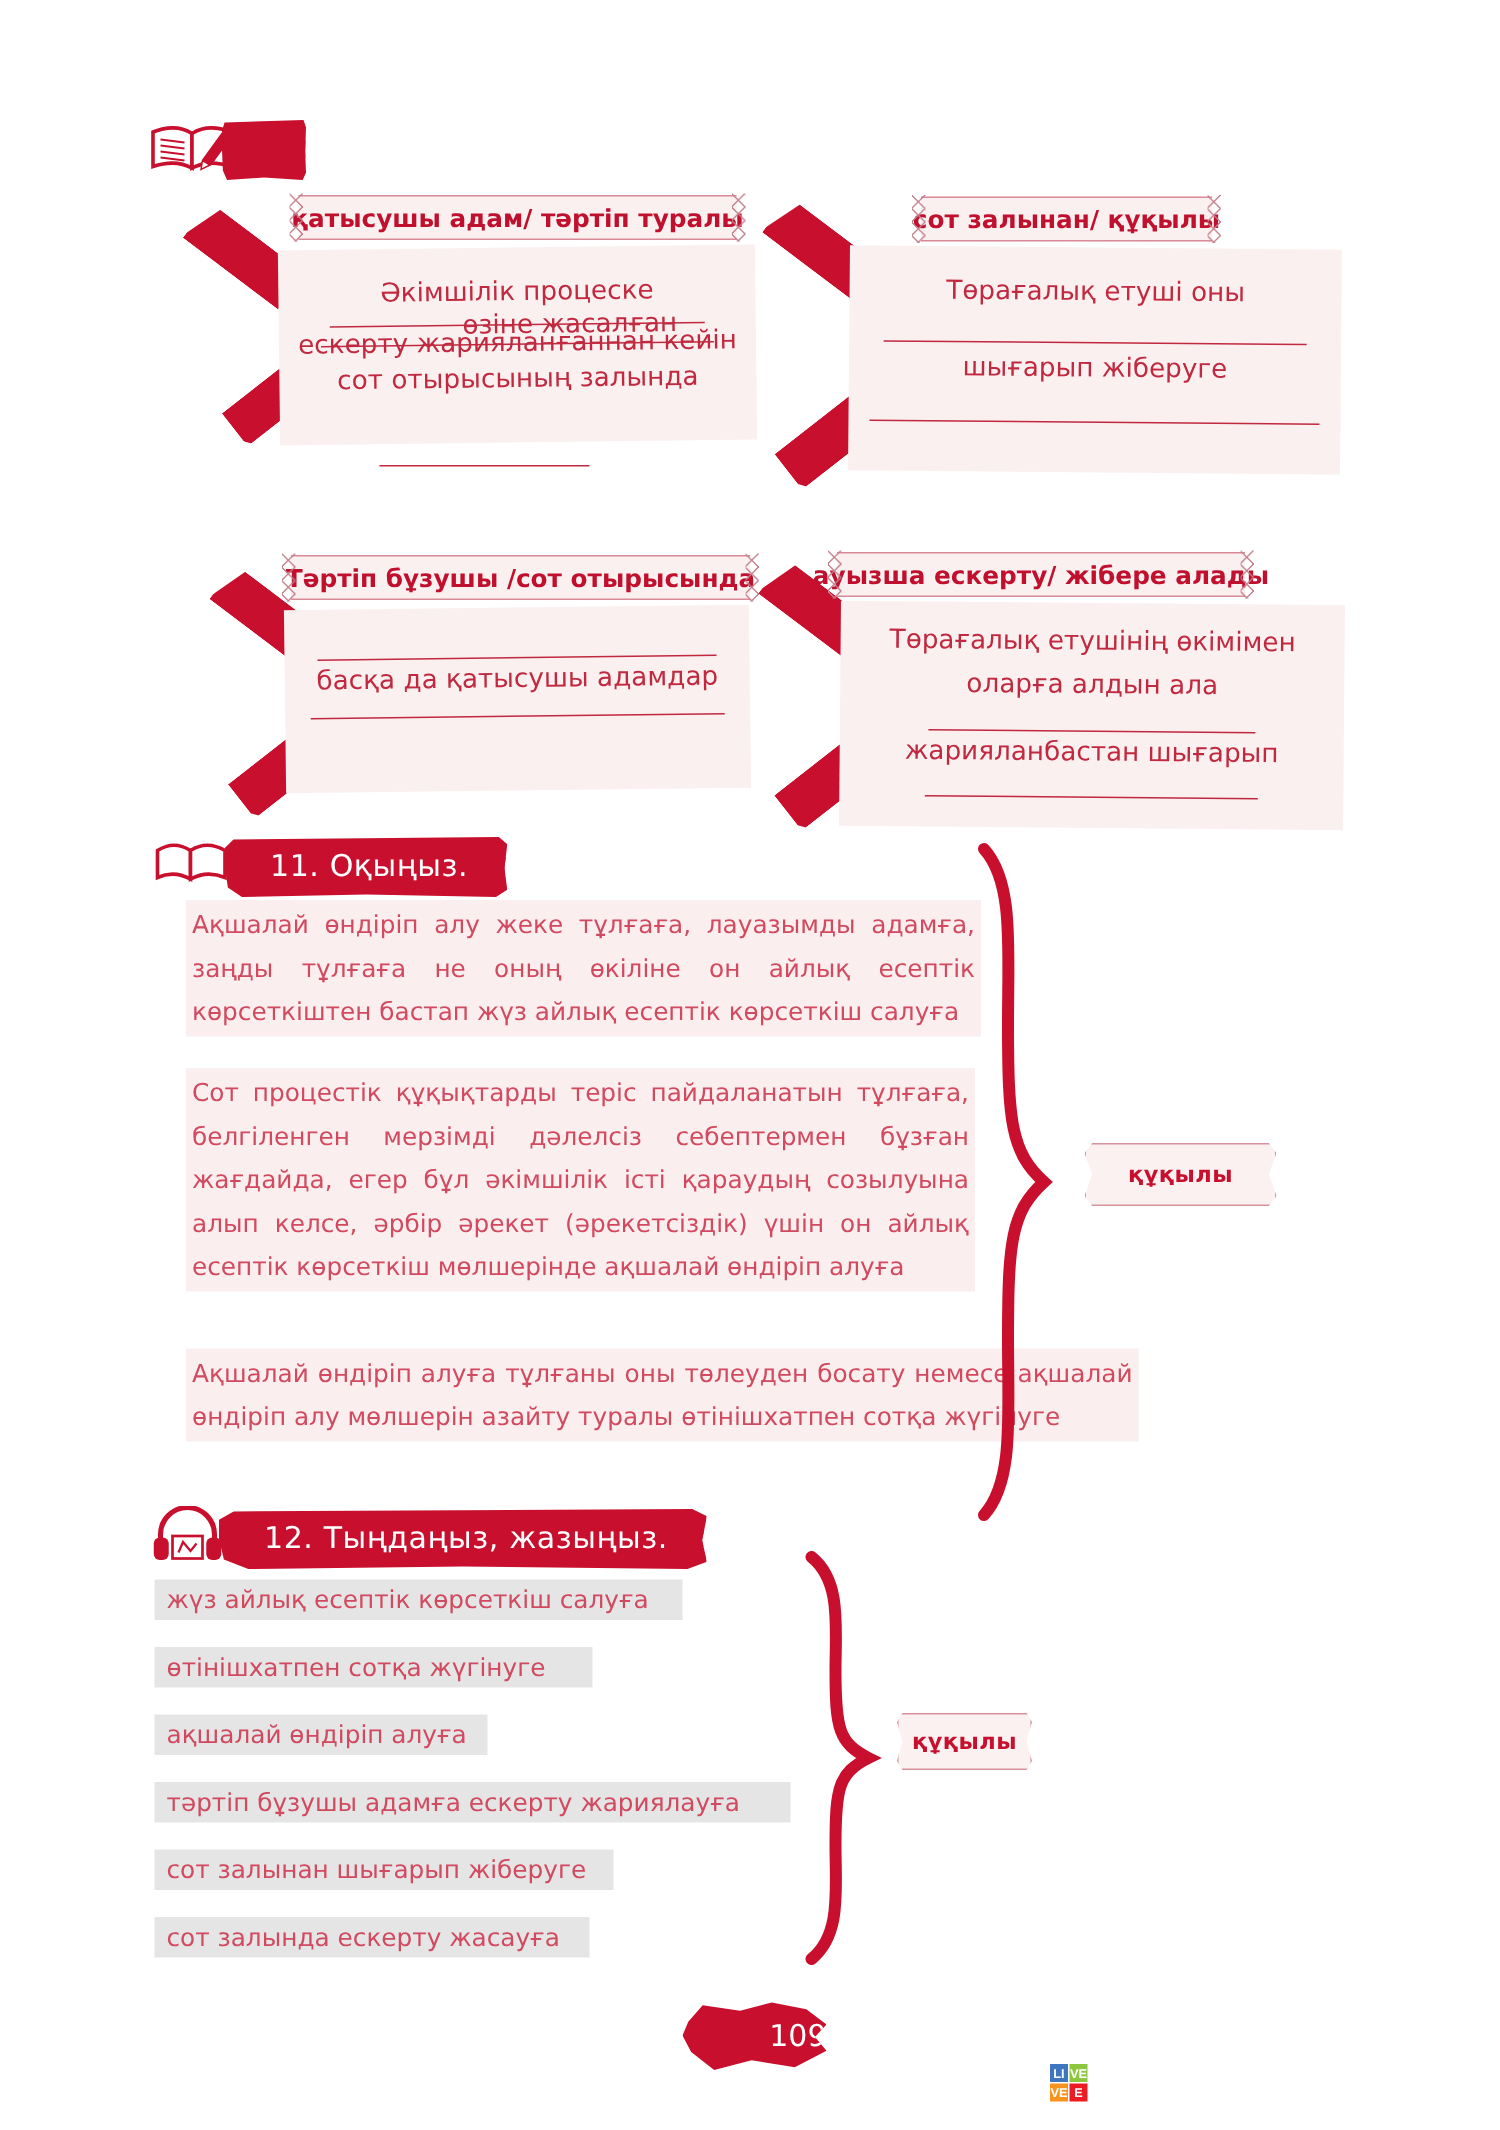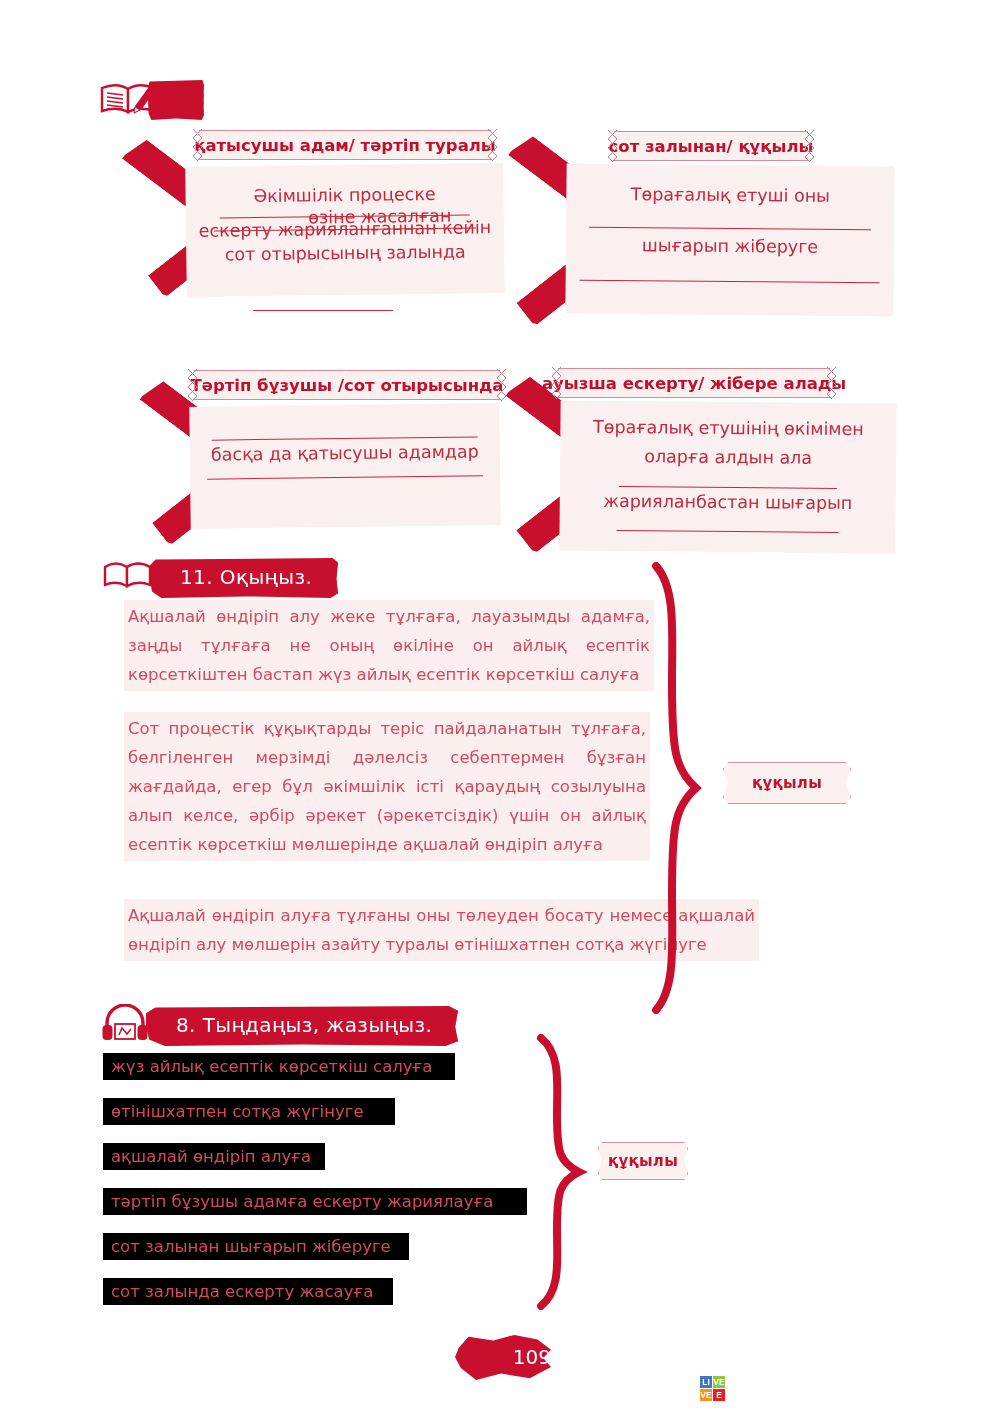--- a/index.html
+++ b/index.html
@@ -139,21 +139,21 @@
     padding: 2px 4px;
     margin-left: 20px;
   }
   .para.nojust { text-align: left; }
 
   
   .listrow {
     position: absolute;
     color: #d14a5f;
     font-size: 16.5px;
-    background: #000000;
+    background: #e5e5e5;
     white-space: nowrap;
     padding: 4px 10px 4px 8px;
     box-sizing: border-box;
   }
 
   
   .page-blob {
     position: absolute;
     background: #c8102e;
     color: #ffffff;
@@ -310,21 +310,21 @@
   <svg width="50" height="36" viewBox="0 0 50 36">
     <path d="M7 26 V19 A18 18 0 0 1 43 19 V26" fill="none" stroke="#c8102e" stroke-width="3.4"></path>
     <rect x="2.5" y="21" width="10" height="15" rx="4" fill="#c8102e"></rect>
     <rect x="37.5" y="21" width="10" height="15" rx="4" fill="#c8102e"></rect>
     <rect x="15" y="20" width="20" height="15" fill="#ffffff" stroke="#c8102e" stroke-width="1.8"></rect>
     <path d="M19 31 L22 24 L27 30 L31 25" fill="none" stroke="#c8102e" stroke-width="1.5"></path>
   </svg>
 </div>
 
 <div class="ribbon" style="left:146px; top:1006px; height:32px;">
-  <span class="ribbon-text">8.  Тыңдаңыз, жазыңыз.</span>
+  <span class="ribbon-text">12.  Тыңдаңыз, жазыңыз.</span>
   <span class="ribbon-tail"></span>
 </div>
 
 <div class="listrow" style="left:103px; top:1053px; width:352px;">жүз айлық есептік көрсеткіш салуға</div>
 <div class="listrow" style="left:103px; top:1098px; width:292px;">өтінішхатпен сотқа жүгінуге</div>
 <div class="listrow" style="left:103px; top:1143px; width:222px;">ақшалай өндіріп алуға</div>
 <div class="listrow" style="left:103px; top:1188px; width:424px;">тәртіп бұзушы адамға ескерту жариялауға</div>
 <div class="listrow" style="left:103px; top:1233px; width:306px;">сот залынан шығарып жіберуге</div>
 <div class="listrow" style="left:103px; top:1278px; width:290px;">сот залында ескерту жасауға</div>
 

